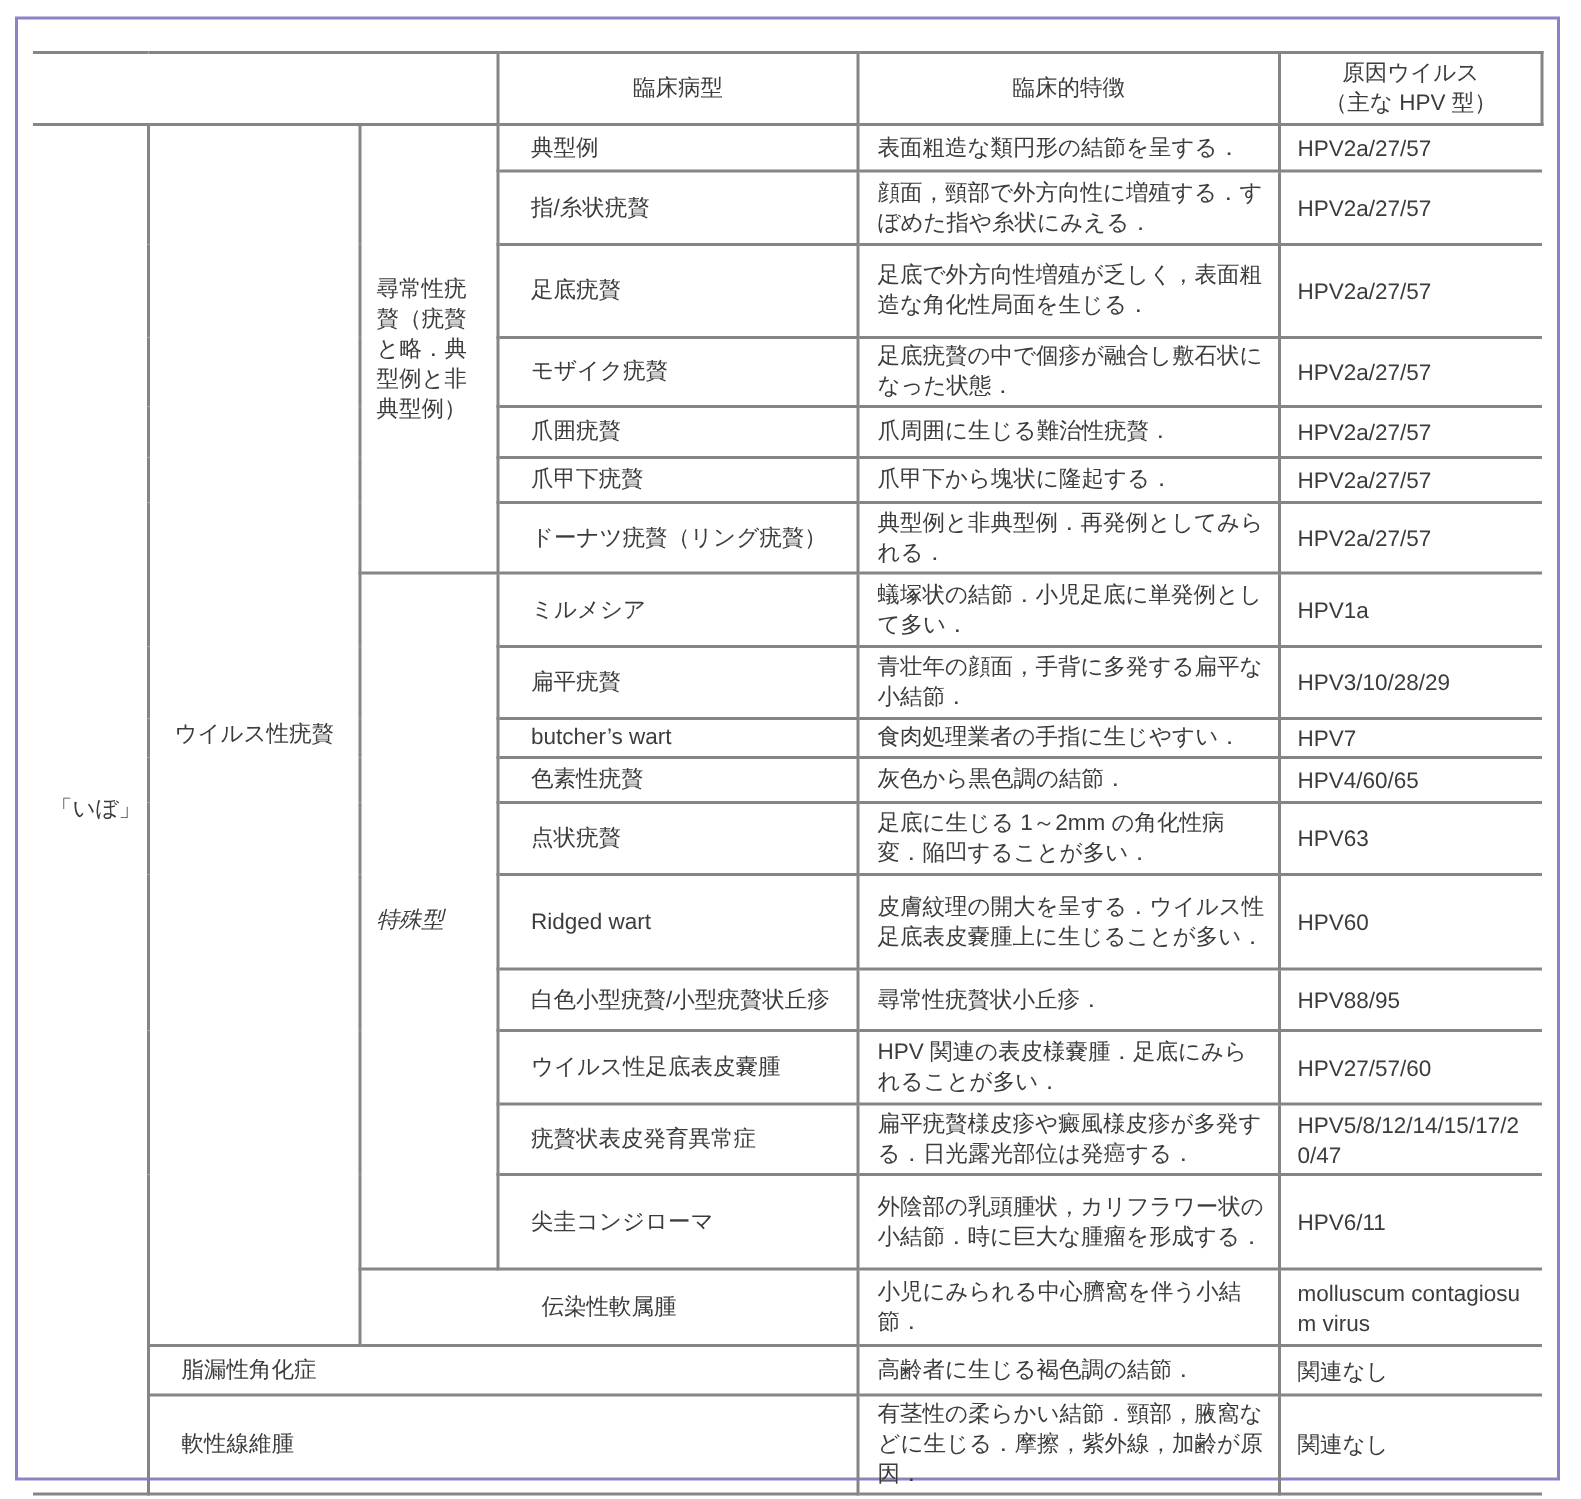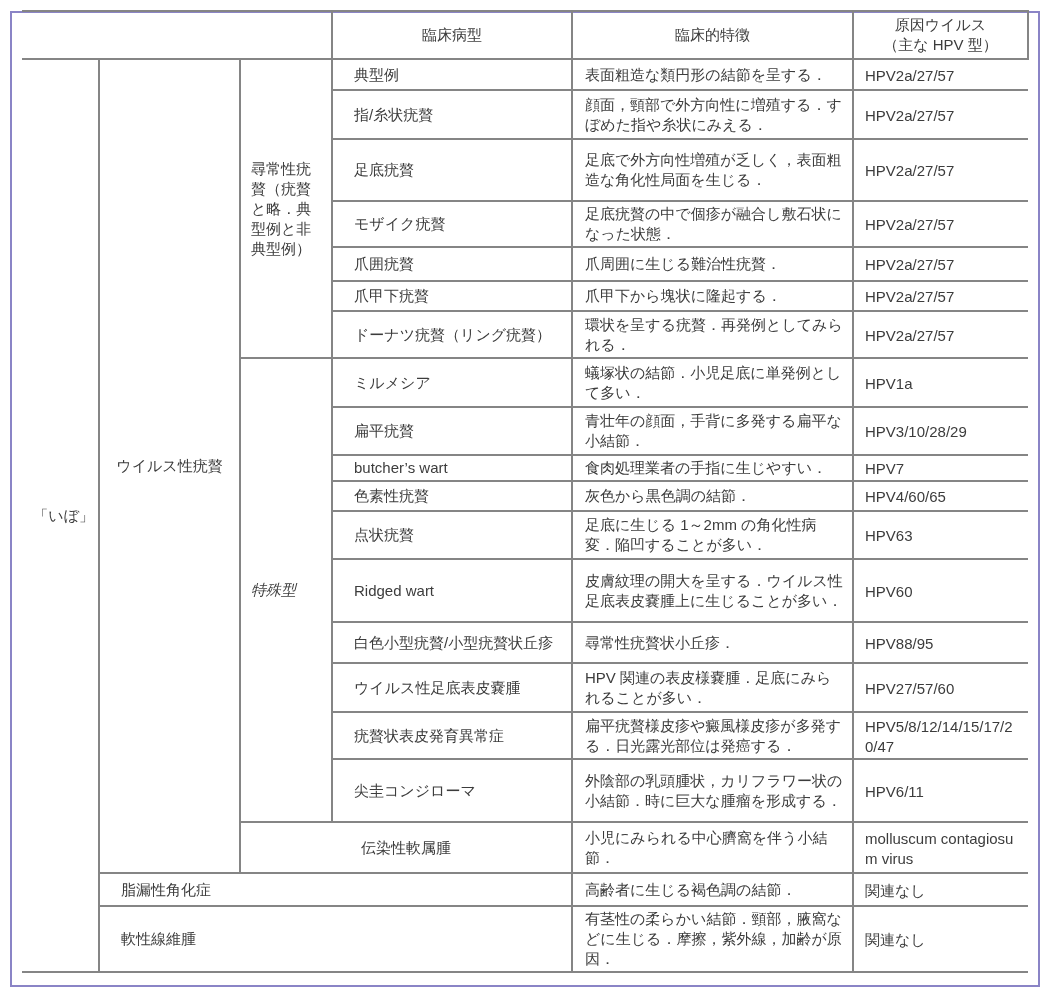--- a/index.html
+++ b/index.html
@@ -1,20 +1,20 @@
 <!DOCTYPE html>
 <html><head>
 <meta charset="utf-8">
 <style>
   html,body{margin:0;padding:0;background:#ffffff;}
   .page{position:relative;width:1054px;height:999px;background:#ffffff;overflow:hidden;
         font-family:"Liberation Sans","DejaVu Sans",sans-serif;color:#3c3c3c;}
   .frame{position:absolute;left:10px;top:11px;width:1026px;height:972px;
          border:2px solid #8a84c6;}
-  table.tbl{position:absolute;left:22px;top:10px;border-collapse:collapse;
+  table.tbl{position:absolute;left:22px;top:34px;border-collapse:collapse;
             table-layout:fixed;width:1006px;font-size:15px;line-height:20px;}
   td{border:2px solid #858585;vertical-align:middle;padding:2px 6px 2px 12px;
      overflow:hidden;}
   td.no-l{border-left:none;}
   td.no-r{border-right:none;}
   td.hdr{text-align:center;padding:2px 4px;}
   td.hdr-hpv{white-space:pre-line;text-align:center;}
   td.g-ibo{text-align:right;padding:2px 4px;}
   td.g-viral{text-align:center;padding:2px 4px;}
   td.g-common{padding:2px 8px 2px 10px;}
@@ -77,21 +77,21 @@
       <td class="c-feat">爪周囲に生じる難治性疣贅．</td>
       <td class="c-hpv no-r">HPV2a/27/57</td>
     </tr>
     <tr style="height:30px">
       <td class="c-type">爪甲下疣贅</td>
       <td class="c-feat">爪甲下から塊状に隆起する．</td>
       <td class="c-hpv no-r">HPV2a/27/57</td>
     </tr>
     <tr style="height:47px">
       <td class="c-type">ドーナツ疣贅（リング疣贅）</td>
-      <td class="c-feat">環状を呈する疣贅．再発例としてみられる．</td>
+      <td class="c-feat">典型例と非典型例．再発例としてみられる．</td>
       <td class="c-hpv no-r">HPV2a/27/57</td>
     </tr>
     <tr style="height:49px">
       <td rowspan="10" class="g-special">特殊型</td>
       <td class="c-type">ミルメシア</td>
       <td class="c-feat">蟻塚状の結節．小児足底に単発例として多い．</td>
       <td class="c-hpv no-r">HPV1a</td>
     </tr>
     <tr style="height:48px">
       <td class="c-type">扁平疣贅</td>

